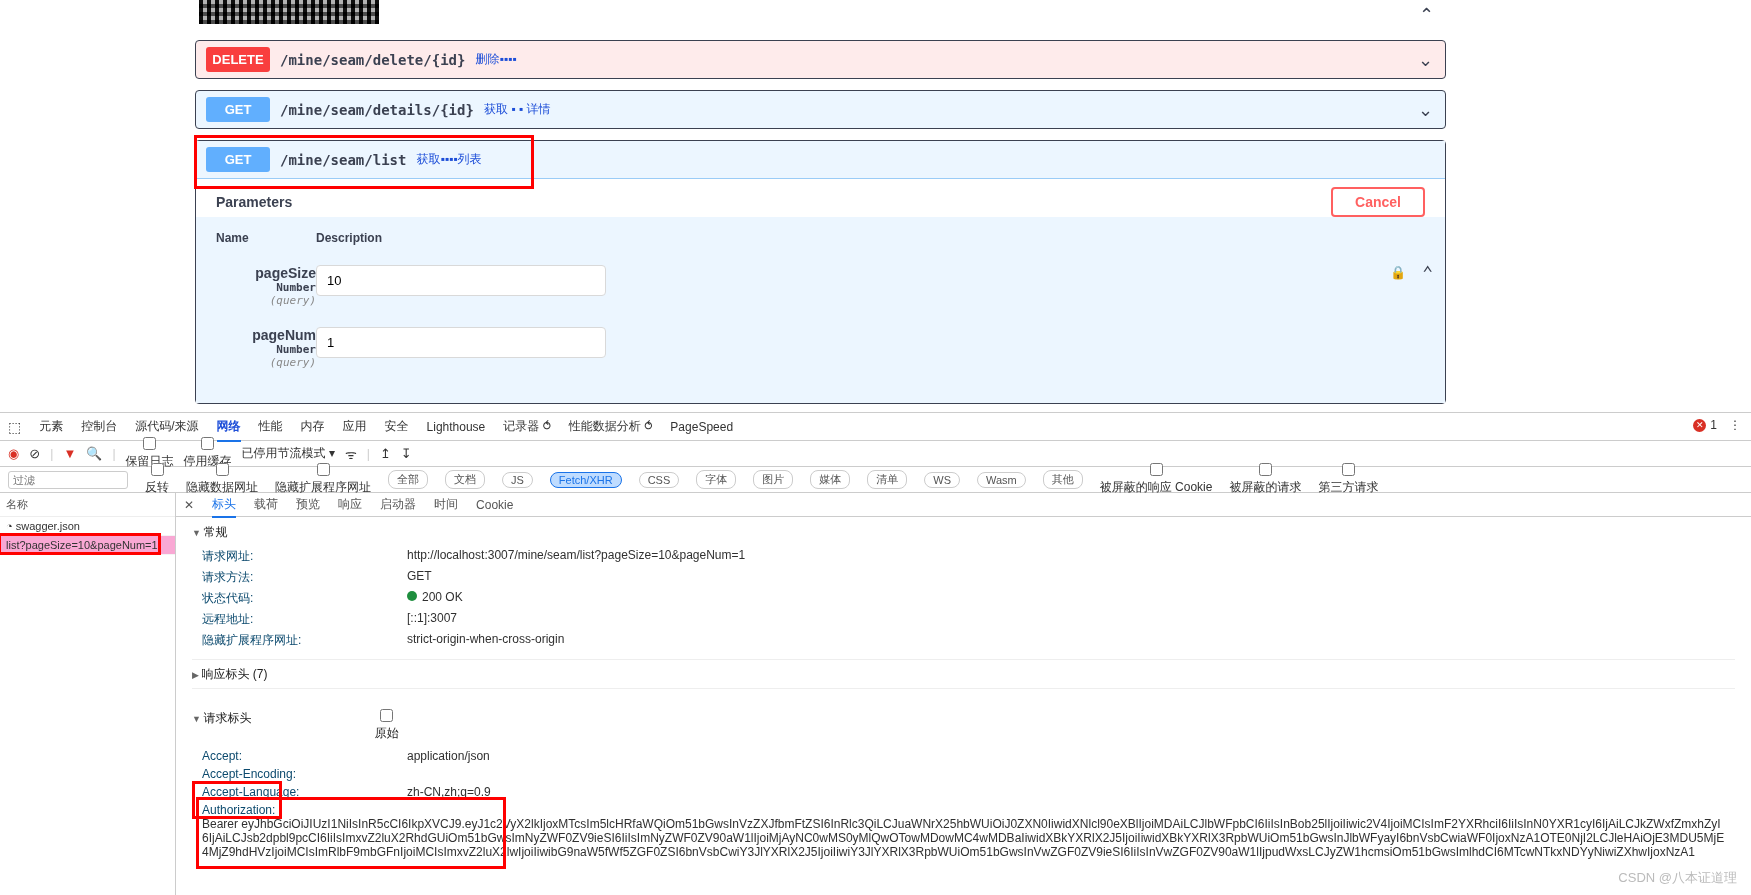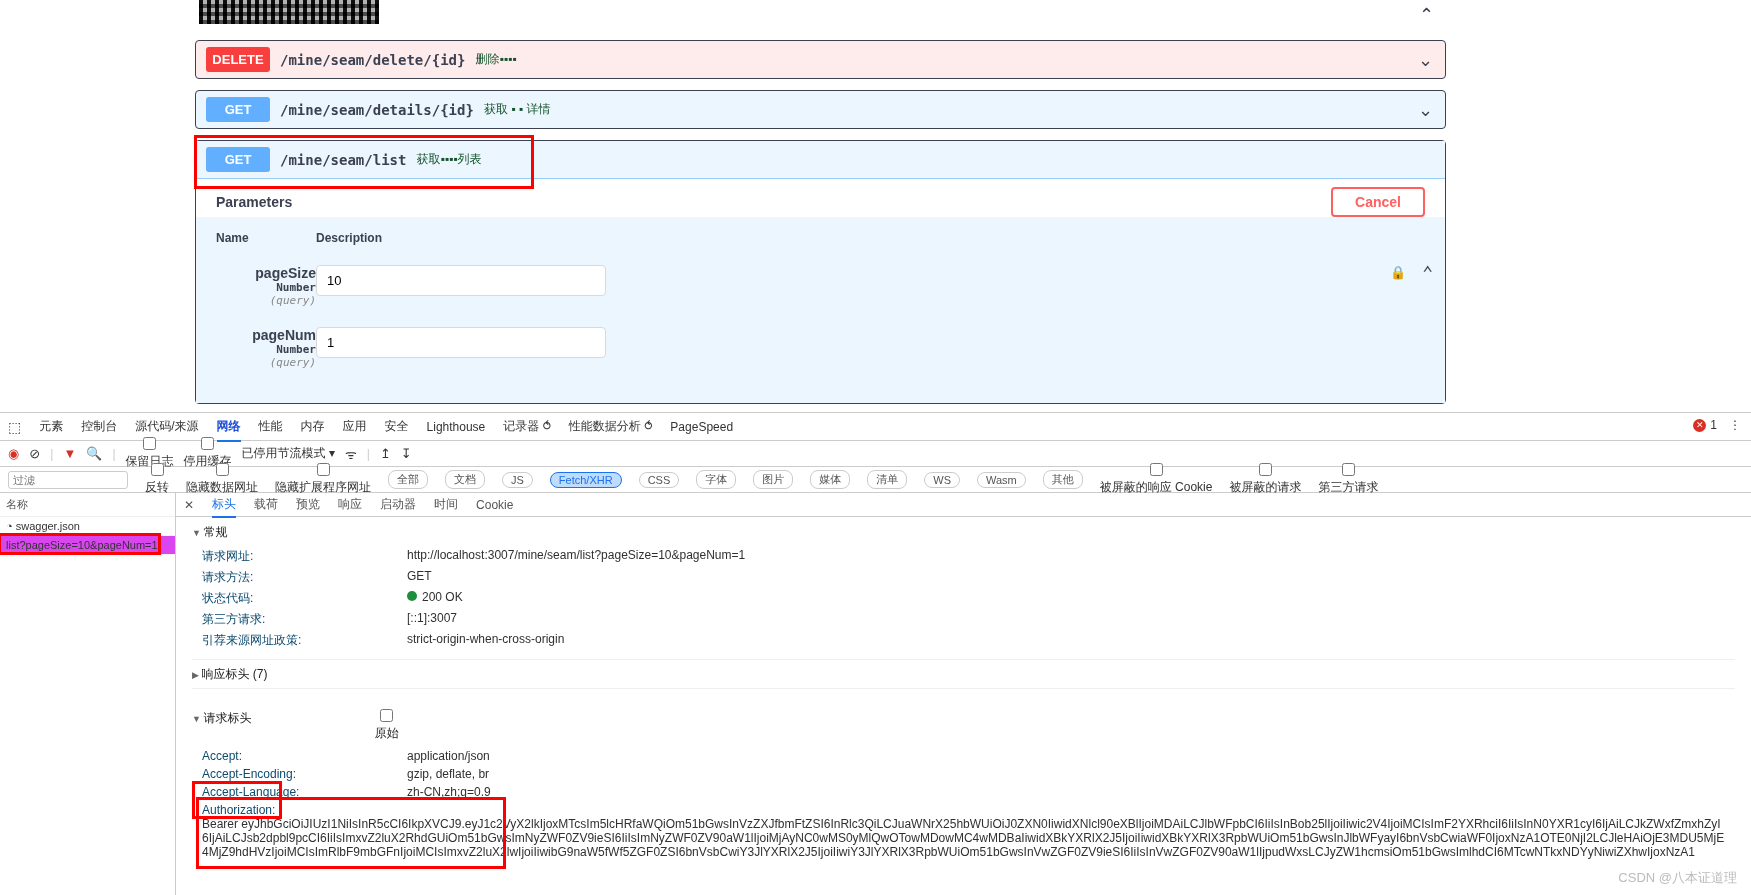--- a/index.html
+++ b/index.html
@@ -21,21 +21,21 @@
 
 .del { background: #feebeb; border-color: #f93e3e; }
 .get { background: #ecf6ff; border-color: #61affe; }
 .get-open { background: #fff; border: 1px solid #61affe; }
 
 .row { padding: 6px 10px; display: flex; align-items: center; gap: 10px; font-family: Consolas, monospace; font-size: 14px; }
 .meth { color: #fff; font-weight: 700; font-size: 13px; padding: 5px 0; width: 64px; text-align: center; border-radius: 3px; font-family: -apple-system, sans-serif; }
 .meth.d { background: #f93e3e; }
 .meth.g { background: #61affe; }
 .path { font-weight: 600; }
-.desc { font-size: 12px; color: #14532d; font-family: -apple-system, sans-serif; }
+.desc { font-size: 12px; color: #1d4ed8; font-family: -apple-system, sans-serif; }
 
 .redbox { position: absolute; border: 3px solid #f00; pointer-events: none; }
 
 .params { padding: 8px 20px 0; border-top: 1px solid #9accf7; display: flex; justify-content: space-between; align-items: center; }
 .params h4 { font-size: 14px; font-weight: 700; }
 .cancel { background: #fff; border: 2px solid #ff6060; color: #ff6060; font-weight: 700; padding: 5px 22px; border-radius: 4px; font-size: 14px; }
 
 .ptbl { padding: 14px 20px; }
 .ptbl .hdr { display: flex; font-weight: 700; font-size: 12px; margin-bottom: 20px; }
 .ptbl .hdr .c1 { width: 100px; }
@@ -63,21 +63,21 @@
 
 .dt-filter { display: flex; align-items: center; height: 26px; border-bottom: 1px solid #ccc; padding: 0 8px; gap: 17px; flex-wrap: nowrap; }
 .finput { border: 1px solid #ccc; border-radius: 3px; width: 120px; height: 18px; padding: 0 4px; font-size: 11px; }
 .pill { border: 1px solid #ccc; border-radius: 8px; padding: 1px 8px; font-size: 11px; color: #555; }
 .pill.active { background: #bfdcff; border-color: #1a73e8; color: #1a73e8; }
 
 .dt-body { display: flex; height: calc(100% - 80px); }
 .dt-left { width: 176px; border-right: 1px solid #ccc; }
 .dt-left .lh { padding: 4px 6px; border-bottom: 1px solid #eee; font-size: 11px; color: #555; }
 .dt-left .li { padding: 3px 6px; font-size: 11px; border-bottom: 1px solid #f4f4f4; }
-.dt-left .li.sel { background: #d946ef; }
+.dt-left .li.sel { background: #f9a8d4; }
 
 .dt-right { flex: 1; overflow: hidden; }
 .dt-right .tabs2 { display: flex; align-items: center; height: 24px; border-bottom: 1px solid #ccc; gap: 18px; padding: 0 8px; }
 .dt-right .tabs2 .x { font-size: 12px; color: #555; }
 .dt-right .tabs2 .t { color: #555; }
 .dt-right .tabs2 .t.active { color: #1a73e8; border-bottom: 2px solid #1a73e8; padding-bottom: 3px; margin-bottom: -4px; }
 
 .kv { padding: 2px 16px; }
 .kv .sect { font-weight: 400; color: #222; padding: 5px 0; cursor: pointer; }
 .kv .sect::before { content: "▼ "; font-size: 9px; color: #666; }
@@ -270,44 +270,43 @@
           </div>
         <div class="line">
             <div class="k">请求方法:</div>
             <div class="v">GET</div>
           </div>
         <div class="line">
             <div class="k">状态代码:</div>
             <div class="v"><span class="statusdot"></span><span>200 OK</span></div>
           </div>
         <div class="line">
-            <div class="k">第三方请求:</div>
+            <div class="k">远程地址:</div>
             <div class="v">[::1]:3007</div>
           </div>
         <div class="line">
-            <div class="k">引荐来源网址政策:</div>
+            <div class="k">隐藏扩展程序网址:</div>
             <div class="v">strict-origin-when-cross-origin</div>
           </div>
 
         <div class="sect r" style="margin-top:8px; border-top:1px solid #eee; padding-top:6px;">响应标头 (7)</div>
 
         <div class="sect" style="border-top:1px solid #eee; padding-top:20px;">
           <span>请求标头</span>
           <label class="chk" style="display:inline-flex; margin-left:120px; font-weight:400;">
               <input type="checkbox" style="">
               <span>原始</span>
             </label>
         </div>
         <div class="line">
             <div class="k">Accept:</div>
             <div class="v">application/json</div>
           </div>
         <div class="line">
             <div class="k">Accept-Encoding:</div>
-            <div class="v">gzip, deflate, br</div>
           </div>
         <div class="line">
             <div class="k">Accept-Language:</div>
             <div class="v">zh-CN,zh;q=0.9</div>
           </div>
         <div class="line" style="position:relative;flex-direction:column;">
           <div class="redbox" style="left:0; top:-20px; width:90px; height:38px;"></div>
           <div class="k">Authorization:</div>
           <div class="v" style="position:relative;">
             <div class="redbox" style="left:-6px; top:-20px; width:310px; height:72px;"></div>

